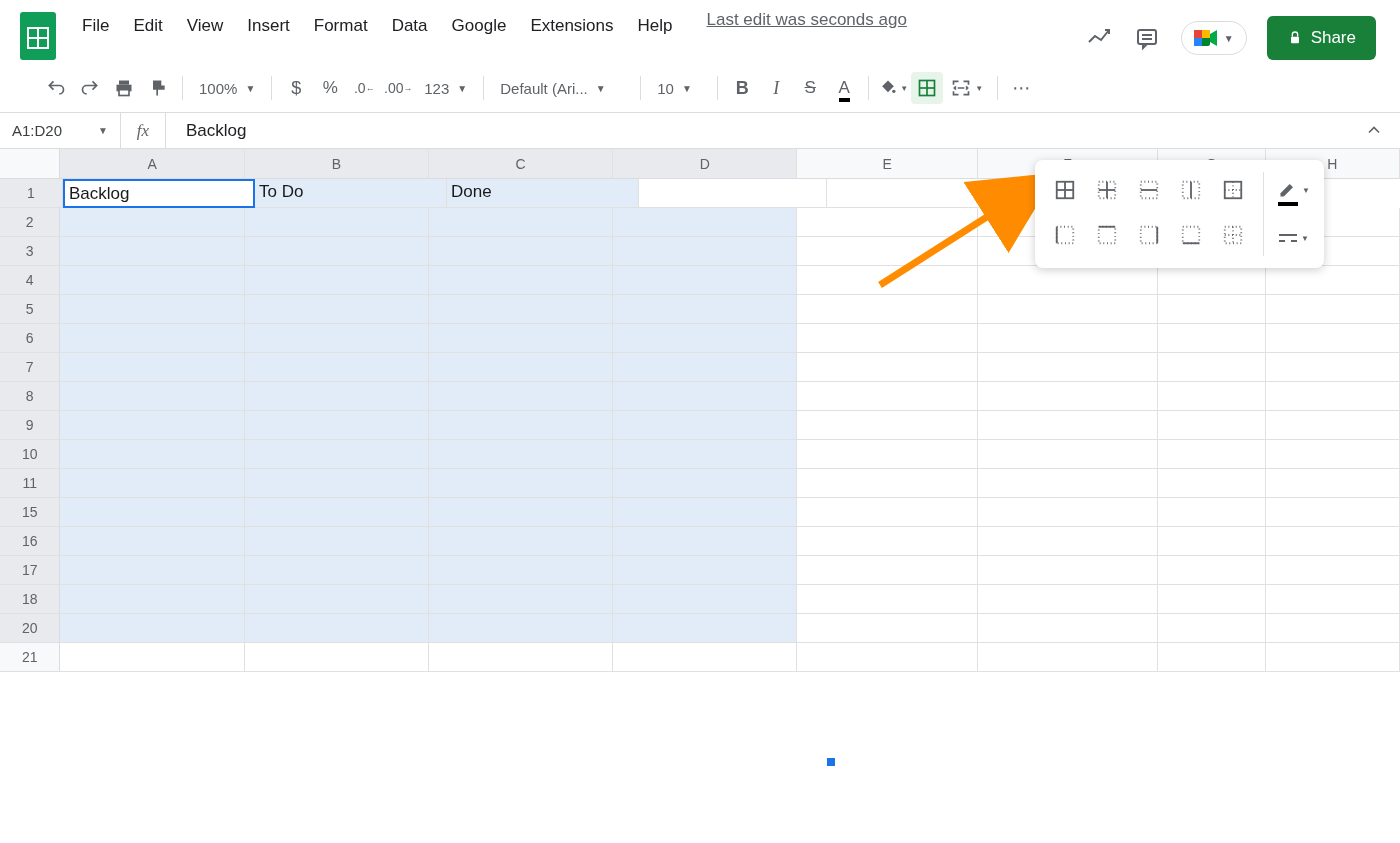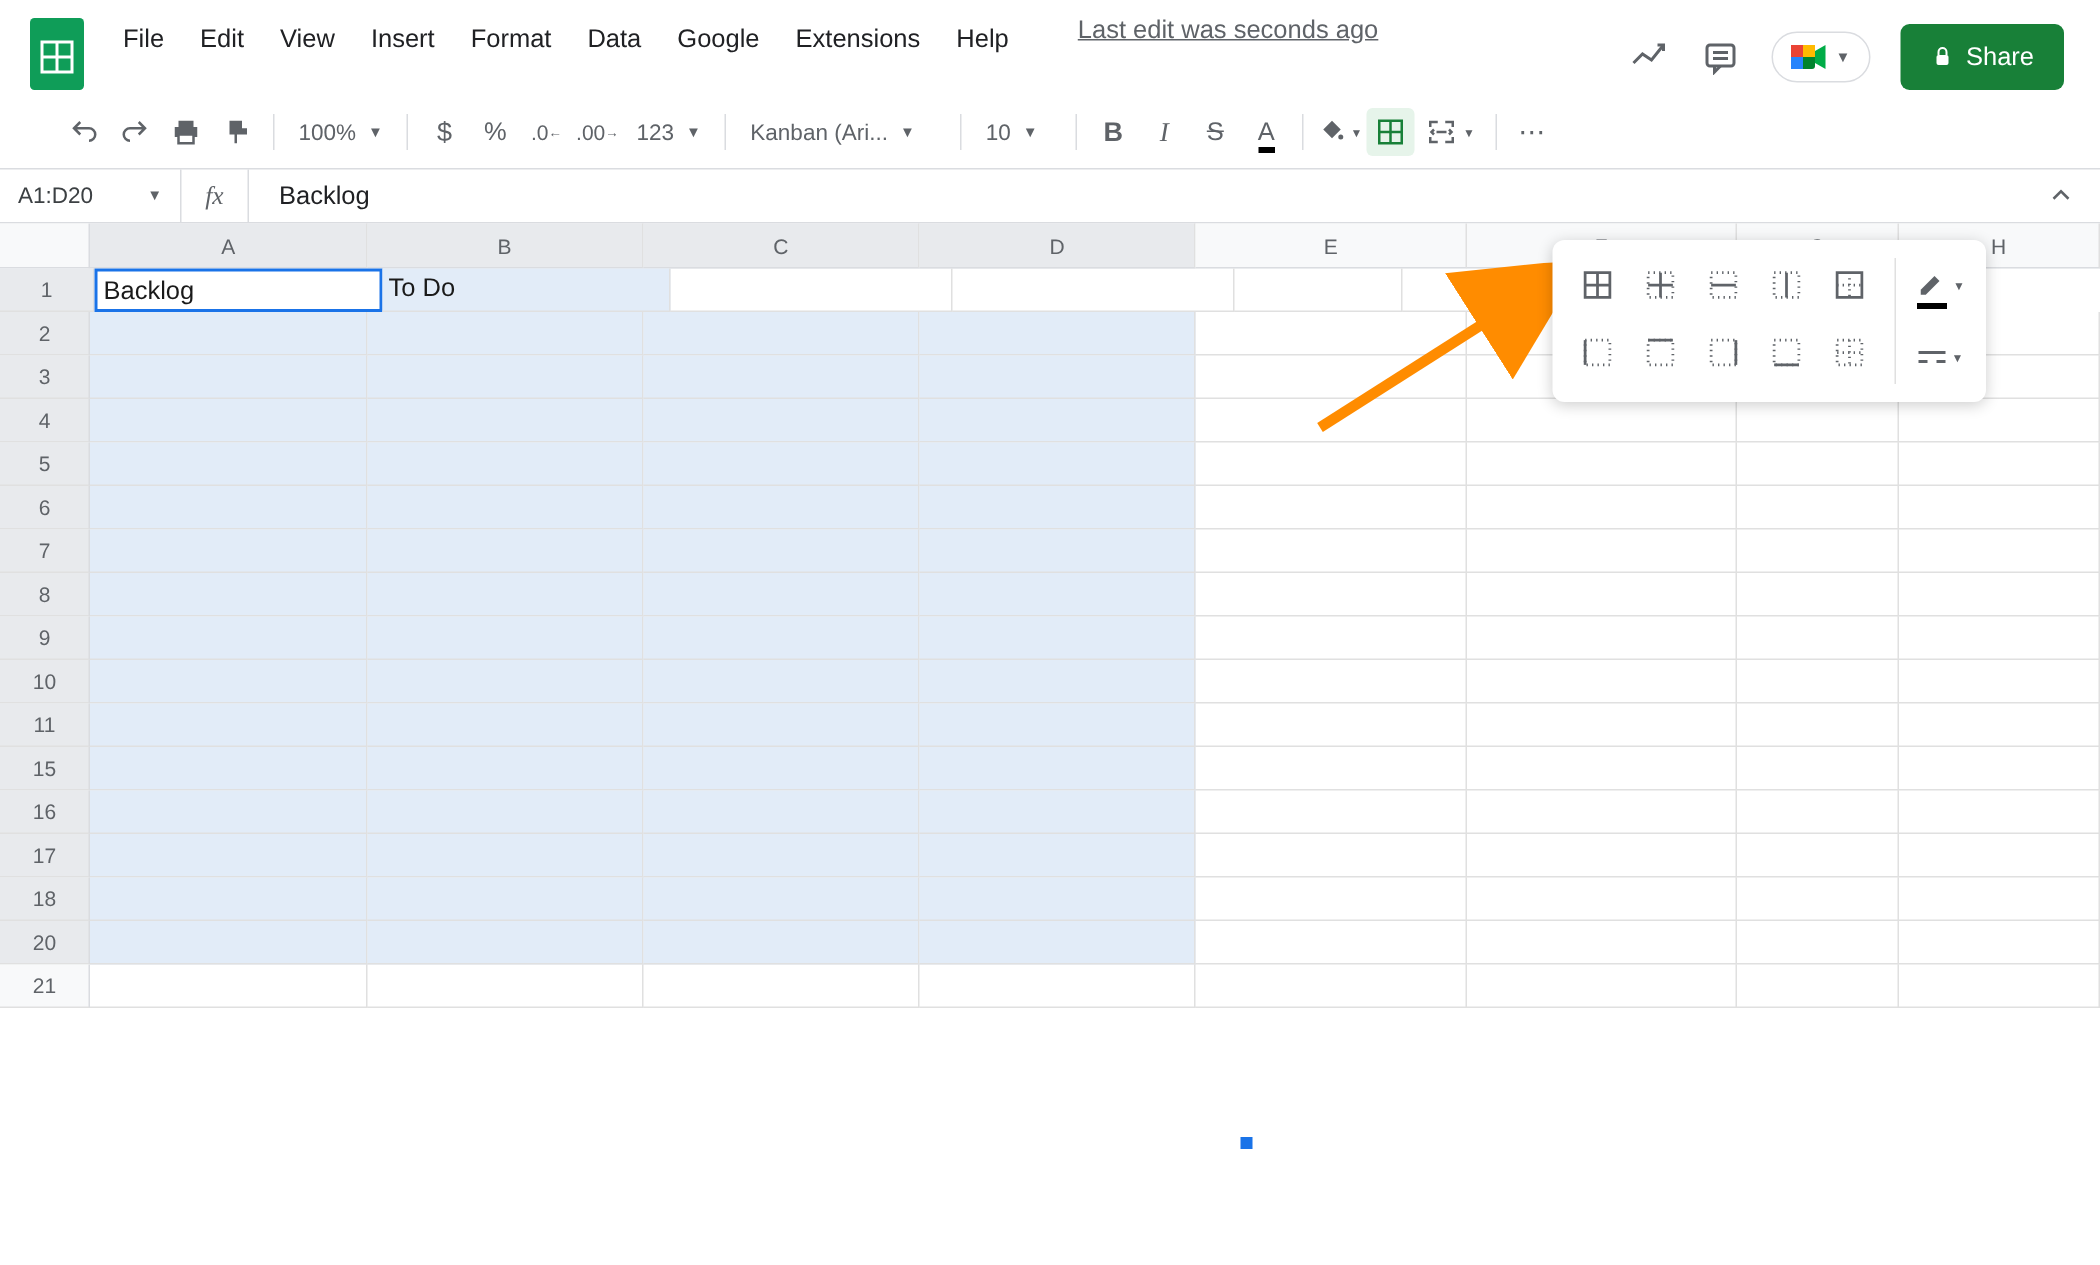--- a/index.html
+++ b/index.html
@@ -7,21 +7,21 @@
 .header { display: flex; align-items: flex-start; padding: 8px 16px 0 16px; }
 .logo { width: 44px; height: 56px; display: flex; align-items: center; justify-content: center; margin-right: 12px; }
 .logo svg { width: 36px; height: 48px; }
 .title-area { flex: 1; }
 .title-row { display: flex; align-items: center; gap: 12px; }
 .doc-title { font-size: 24px; font-weight: 400; color: #202124; padding: 4px 6px; }
 .title-icons { display: flex; gap: 10px; align-items: center; }
 .title-icon { width: 24px; height: 24px; display: flex; align-items: center; justify-content: center; cursor: pointer; }
 .menu-row { display: flex; align-items: flex-start; gap: 4px; margin-top: 2px; }
 .menu-item { padding: 6px 10px; font-size: 17px; color: #202124; cursor: pointer; border-radius: 4px; }
-.last-edit { font-size: 17px; color: #5f6368; text-decoration: underline; margin-left: 32px; cursor: pointer; }
+.last-edit { font-size: 17px; color: #5f6368; text-decoration: underline; margin-left: 20px; cursor: pointer; }
 .header-right { display: flex; align-items: center; gap: 20px; margin-top: 8px; margin-right: 8px; }
 .hr-icon { width: 28px; height: 28px; display: flex; align-items: center; justify-content: center; cursor: pointer; }
 .meet-btn { display: flex; align-items: center; gap: 6px; border: 1px solid #dadce0; border-radius: 24px; padding: 6px 12px; cursor: pointer; }
 .share-btn { display: flex; align-items: center; gap: 8px; background: #188038; color: #fff; border-radius: 6px; padding: 12px 20px; font-size: 17px; font-weight: 500; cursor: pointer; }
 .toolbar { display: flex; align-items: center; padding: 8px 40px; gap: 2px; border-bottom: 1px solid #dadce0; position: relative; }
 .tb-btn { width: 32px; height: 32px; display: flex; align-items: center; justify-content: center; cursor: pointer; border-radius: 4px; color: #5f6368; }
 .tb-btn.active { background: #e6f4ea; color: #188038; }
 .tb-sep { width: 1px; height: 24px; background: #dadce0; margin: 0 6px; }
 .tb-select { display: flex; align-items: center; gap: 8px; padding: 0 8px; cursor: pointer; font-size: 15px; color: #5f6368; }
 .tb-select .arrow { font-size: 10px; }
@@ -141,21 +141,21 @@
   <div class="tb-btn" style="font-size:18px;font-weight:500;">$</div>
   <div class="tb-btn" style="font-size:17px;font-weight:500;">%</div>
   <div class="tb-btn" style="font-size:14px;">.0<sub style="font-size:9px;">←</sub></div>
   <div class="tb-btn" style="font-size:14px;">.00<sub style="font-size:9px;">→</sub></div>
   <div class="tb-select">
       <span>123</span>
       <span class="arrow">▼</span>
     </div>
   <div class="tb-sep"></div>
   <div class="tb-select" style="width:140px;">
-      <span style="overflow:hidden;text-overflow:ellipsis;white-space:nowrap;">Kanban (Ari...</span>
+      <span style="overflow:hidden;text-overflow:ellipsis;white-space:nowrap;">Default (Ari...</span>
       <span class="arrow">▼</span>
     </div>
   <div class="tb-sep"></div>
   <div class="tb-select" style="width:60px;">
       <span>10</span>
       <span class="arrow">▼</span>
     </div>
   <div class="tb-sep"></div>
   <div class="tb-btn" style="font-weight:700;font-size:18px;">B</div>
   <div class="tb-btn" style="font-style:italic;font-size:18px;font-family:serif;">I</div>
@@ -213,20 +213,21 @@
       <div class="col-header" style="width: 188px;">E</div>
       <div class="col-header" style="width: 188px;">F</div>
       <div class="col-header" style="width: 112px;">G</div>
       <div class="col-header" style="width: 140px;">H</div>
     </div>
   <div id="rows">
       <div class="row">
         <div class="row-header sel">1</div>
         <div class="cell active" style="width: 192px;">Backlog</div>
         <div class="cell selected" style="width: 192px;">To Do</div>
+        <div class="cell selected" style="width: 192px;">Done</div>
         <div class="cell" style="width: 188px;"></div>
         <div class="cell" style="width: 188px;"></div>
         <div class="cell" style="width: 112px;"></div>
         <div class="cell" style="width: 140px;"></div>
       </div>
       <div class="row">
         <div class="row-header sel">2</div>
         <div class="cell selected" style="width: 192px;"></div>
         <div class="cell selected" style="width: 192px;"></div>
         <div class="cell selected" style="width: 192px;"></div>

